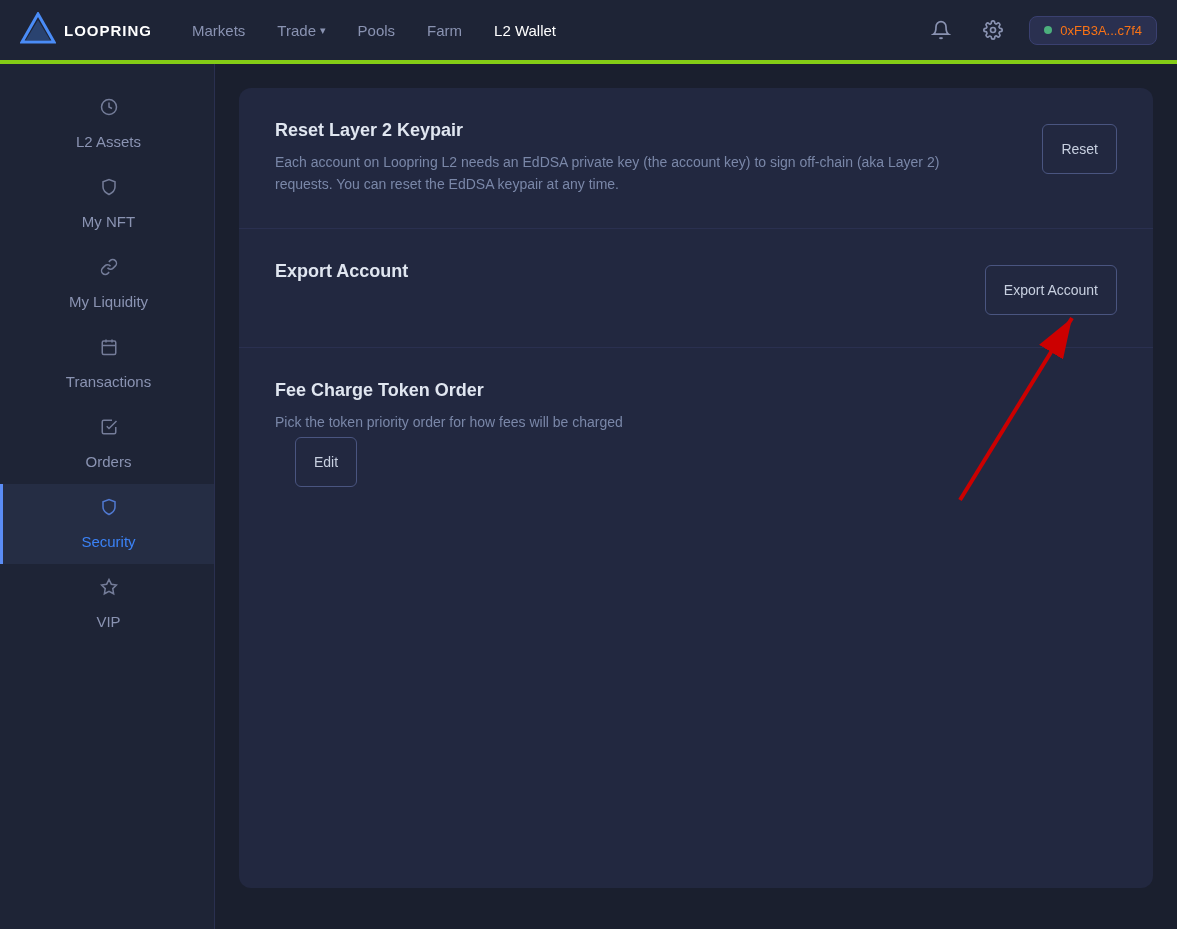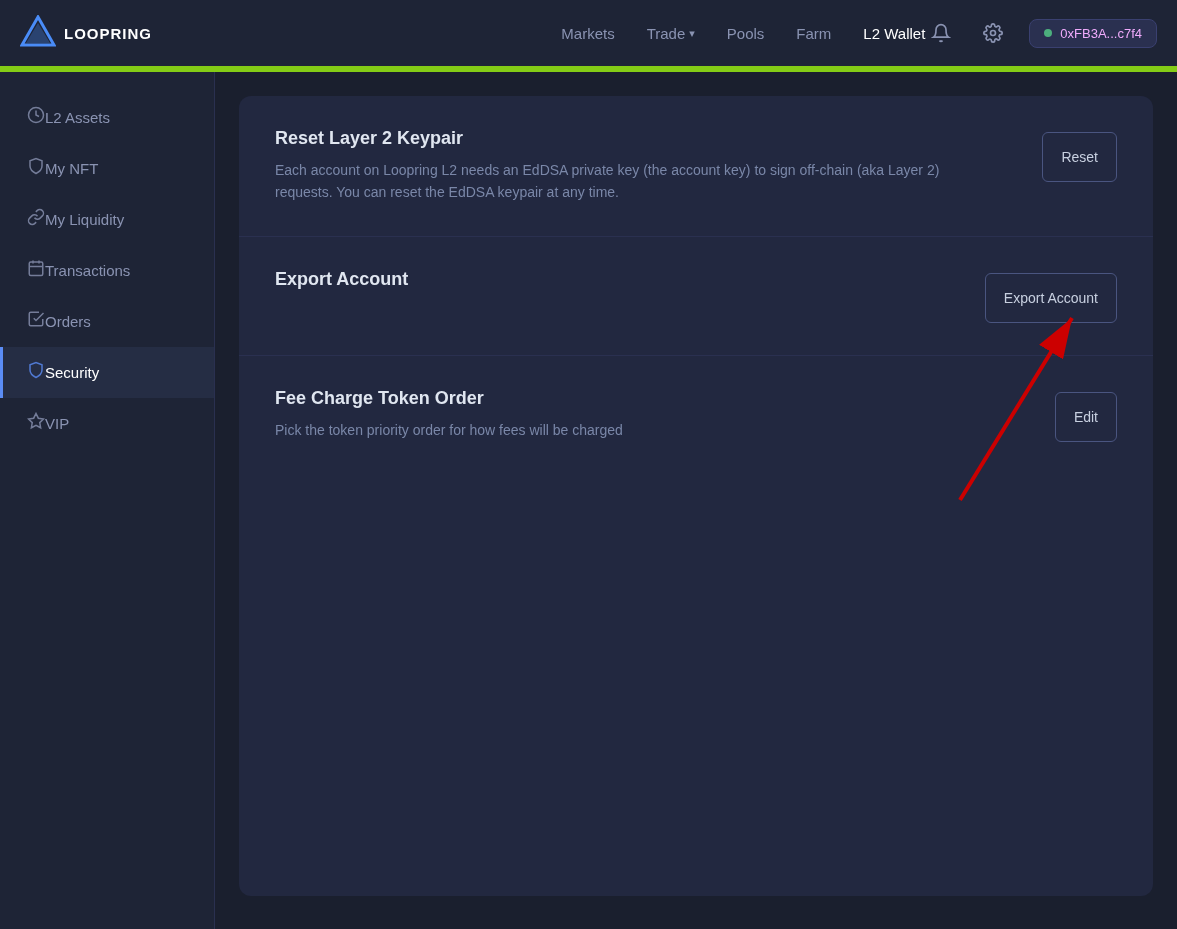--- a/index.html
+++ b/index.html
@@ -9,40 +9,39 @@
       font-family: -apple-system, BlinkMacSystemFont, 'Segoe UI', sans-serif;
       min-height: 929px;
       min-width: 1177px;
     }
 
     
     .topnav {
       display: flex;
       align-items: center;
       background: #1e2436;
-      height: 72px;
+      height: 64px;
       padding: 0 20px;
-      border-bottom: 6px solid #84cc16;
+      border-bottom: 4px solid #84cc16;
     }
     .logo {
       display: flex;
       align-items: center;
       gap: 8px;
       margin-right: 40px;
     }
     .logo-icon {
       width: 36px;
       height: 36px;
     }
     .nav-links {
       display: flex;
       align-items: center;
       gap: 32px;
       flex: 1;
-      justify-content: flex-end;
     }
     .nav-link {
       color: #8a93b2;
       font-size: 15px;
       cursor: pointer;
       display: flex;
       align-items: center;
       gap: 4px;
     }
     .nav-link.active {
@@ -61,21 +60,21 @@
       height: 32px;
       display: flex;
       align-items: center;
       justify-content: center;
     }
     .wallet-btn {
       background: #2a3050;
       border: 1px solid #3a4070;
       border-radius: 8px;
       padding: 6px 14px;
-      color: #f0abfc;
+      color: #f97316;
       font-size: 13px;
       cursor: pointer;
       display: flex;
       align-items: center;
       gap: 8px;
     }
     .wallet-dot {
       width: 8px;
       height: 8px;
       border-radius: 50%;
@@ -92,25 +91,27 @@
     .sidebar {
       width: 215px;
       background: #1e2436;
       border-right: 1px solid #2a3050;
       padding: 20px 0;
       flex-shrink: 0;
     }
     .sidebar-item {
       display: flex;
       align-items: center;
+      gap: 12px;
       padding: 14px 24px;
       color: #8a93b2;
       cursor: pointer;
       font-size: 15px;
       border-left: 3px solid transparent;
+      flex-direction: column;
     }
     .sidebar-item.active {
       color: #ffffff;
       background: #252d44;
       border-left: 3px solid #5b8cf5;
     }
     .sidebar-icon {
       font-size: 17px;
       opacity: 0.8;
     }
@@ -130,20 +131,21 @@
 
     .section {
       padding: 32px 36px;
       border-bottom: 1px solid #2a3050;
       display: flex;
       align-items: flex-start;
       justify-content: space-between;
     }
     .section:last-child {
       border-bottom: none;
+      flex-direction: column;
     }
     .section-text {
       flex: 1;
       max-width: 700px;
     }
     .section-title {
       font-size: 18px;
       font-weight: 700;
       color: #e0e6f0;
       margin-bottom: 10px;
@@ -269,21 +271,21 @@
         </svg>
       </span>
       <span>Orders</span>
     </div>
     <div class="sidebar-item active">
       <span class="sidebar-icon">
         <svg width="18" height="18" viewBox="0 0 24 24" fill="none" stroke="#5b8cf5" stroke-width="2">
           <path d="M12 22s8-4 8-10V5l-8-3-8 3v7c0 6 8 10 8 10z"></path>
         </svg>
       </span>
-      <span style="color:#ffffff;">Security</span>
+      <span style="color:#3b82f6;">Security</span>
     </div>
     <div class="sidebar-item">
       <span class="sidebar-icon">
         <svg width="18" height="18" viewBox="0 0 24 24" fill="none" stroke="currentColor" stroke-width="2">
           <polygon points="12 2 15.09 8.26 22 9.27 17 14.14 18.18 21.02 12 17.77 5.82 21.02 7 14.14 2 9.27 8.91 8.26 12 2"></polygon>
         </svg>
       </span>
       <span>VIP</span>
     </div>
   </aside>

